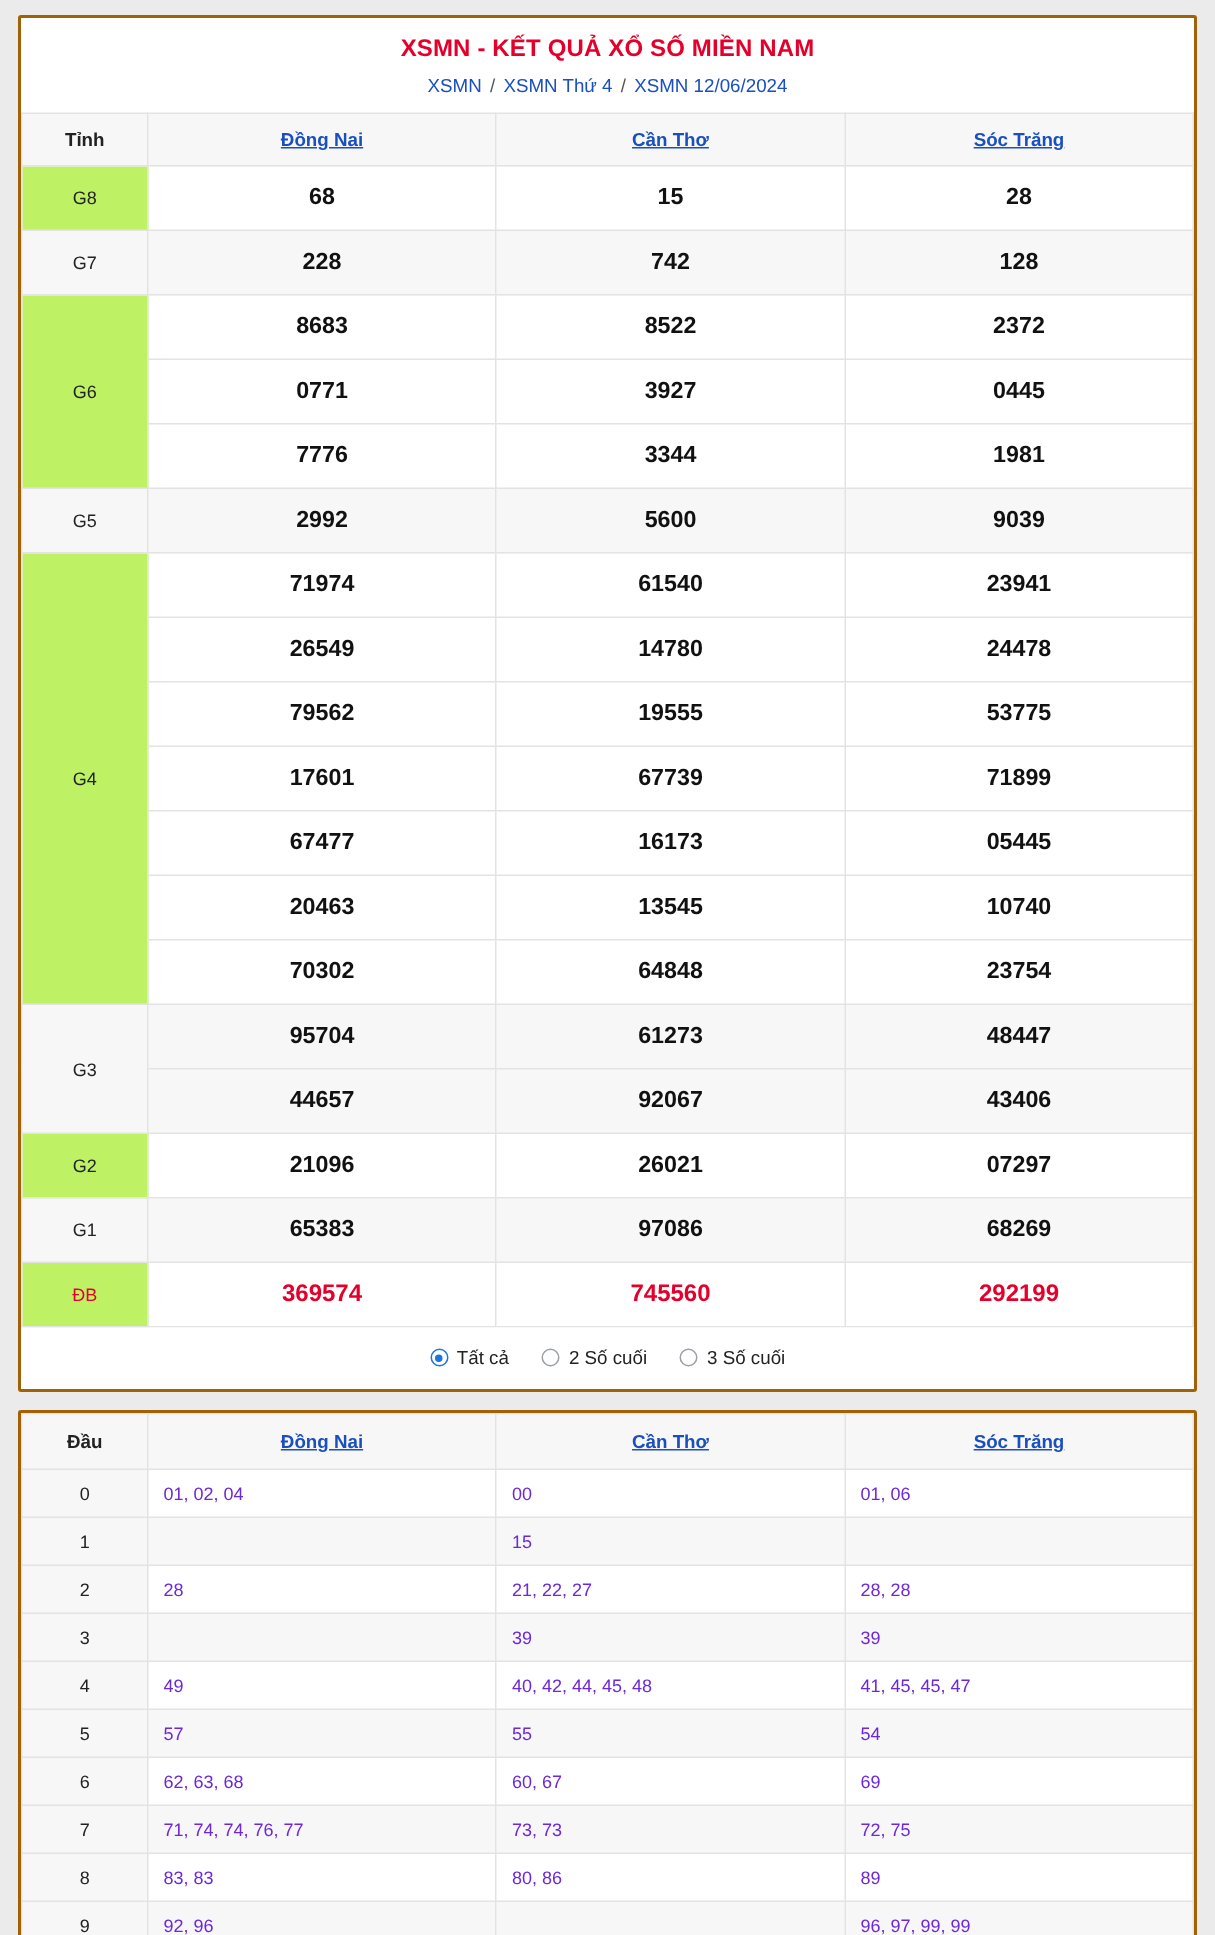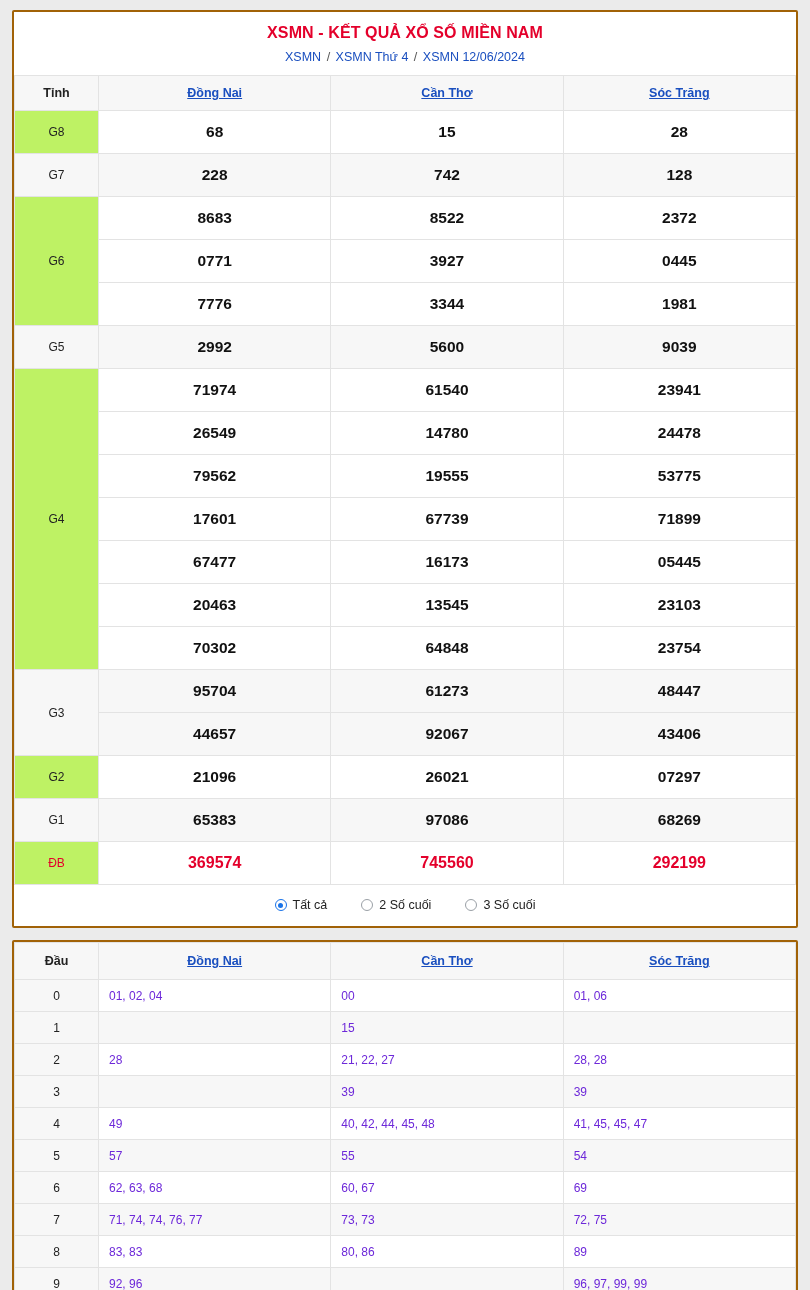--- a/index.html
+++ b/index.html
@@ -85,21 +85,21 @@
     color: #e4002b;
     font-size: 16px;
     font-weight: bold;
   }
   .lbl.db-lbl { color: #e4002b; }
 
   .filters {
     display: flex;
     justify-content: center;
     align-items: center;
-    gap: 34px;
+    gap: 22px;
     padding: 13px 0 14px 0;
     background: #ffffff;
     font-size: 12.5px;
     color: #222;
   }
   .radio-item { display: flex; align-items: center; gap: 6px; cursor: pointer; }
   .radio {
     width: 12px; height: 12px;
     border-radius: 50%;
     border: 1px solid #9aa0a6;
@@ -246,21 +246,21 @@
           <td class="num">71899</td>
         </tr>
         <tr>
           <td class="num">67477</td>
           <td class="num">16173</td>
           <td class="num">05445</td>
         </tr>
         <tr>
           <td class="num">20463</td>
           <td class="num">13545</td>
-          <td class="num">23103</td>
+          <td class="num">10740</td>
         </tr>
         <tr>
           <td class="num">70302</td>
           <td class="num">64848</td>
           <td class="num">23754</td>
         </tr>
 
         <tr class="shade">
           <td class="lbl" rowspan="2">G3</td>
           <td class="num">95704</td>

